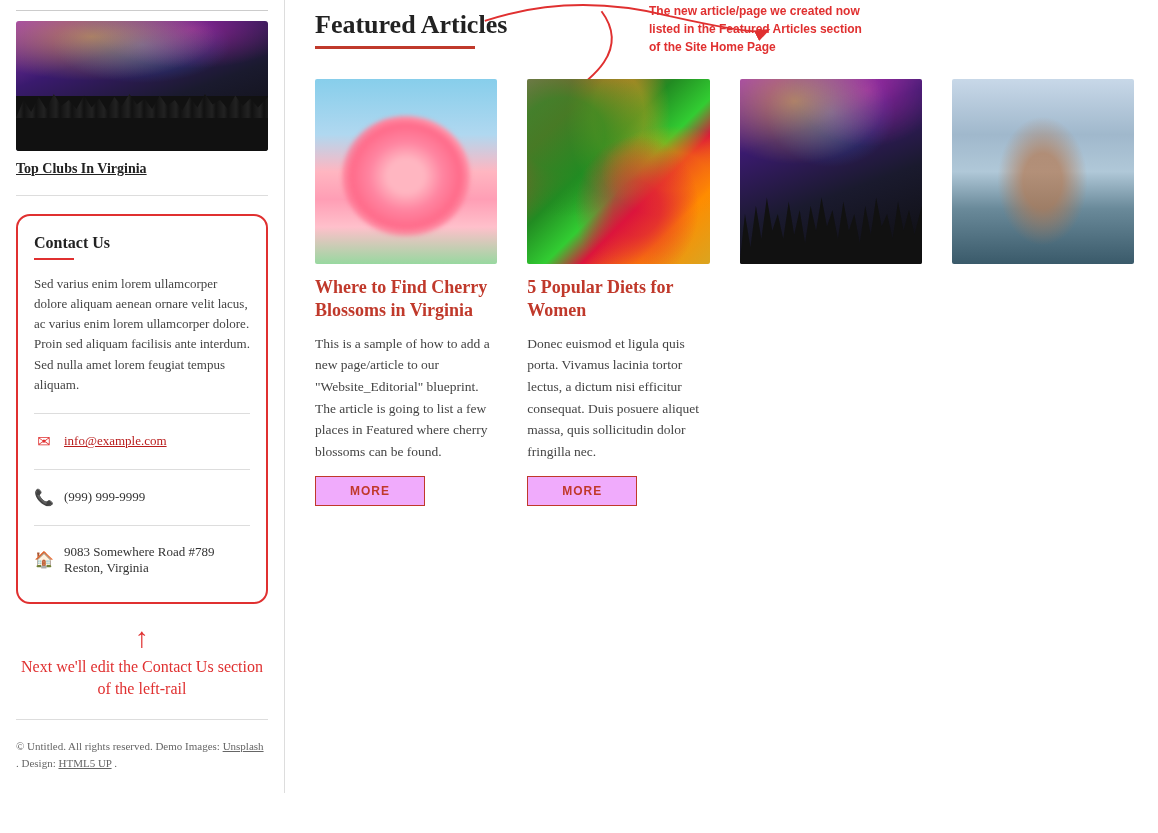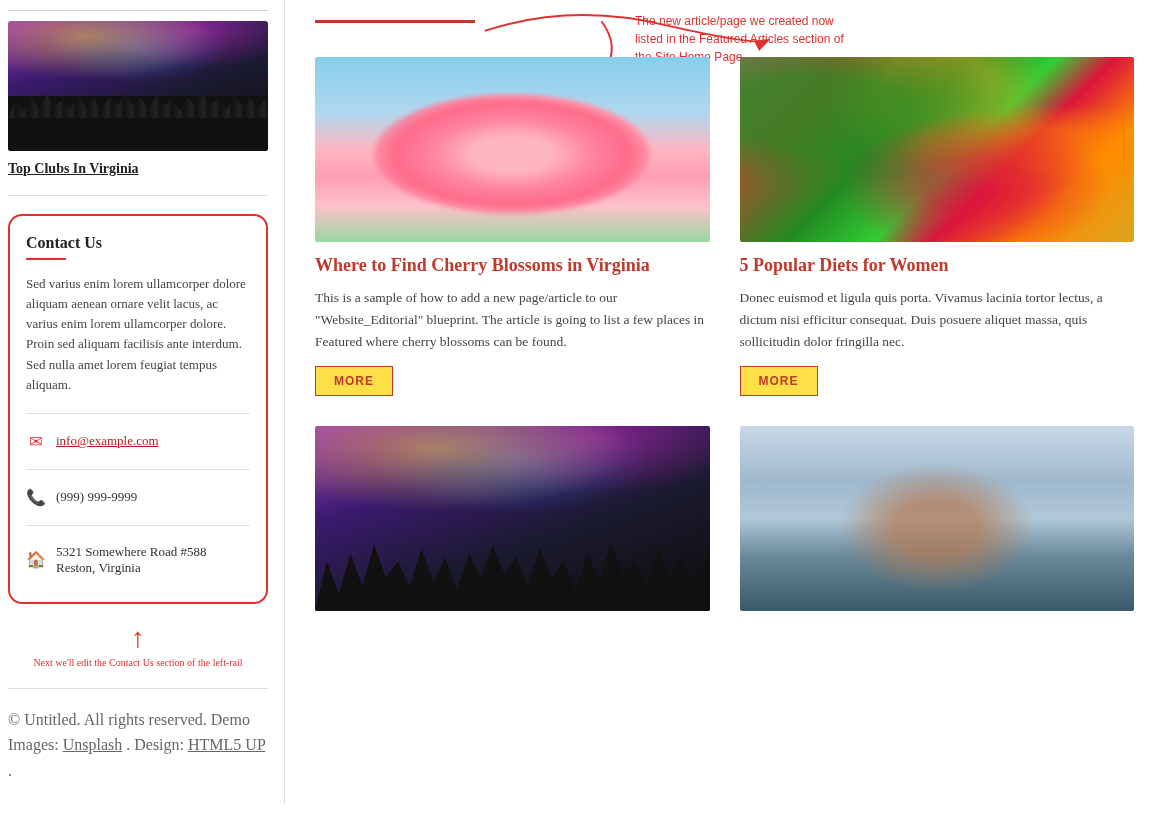--- a/index.html
+++ b/index.html
@@ -8,21 +8,21 @@
     .layout {
       display: flex;
       max-width: 1158px;
       margin: 0 auto;
     }
 
     
     .sidebar {
       width: 285px;
       min-width: 285px;
-      padding: 10px 16px 20px 8px;
+      padding: 10px 16px 20px 16px;
       border-right: 1px solid #ddd;
     }
 
     .sidebar-top-image {
       width: 100%;
       height: 130px;
       border-radius: 3px;
       overflow: hidden;
       margin-bottom: 10px;
     }
@@ -137,37 +137,37 @@
     }
 
     
     .annotation-area {
       position: relative;
       margin-top: 20px;
     }
 
     .annotation-text-bottom {
       color: #e03030;
-      font-size: 10px;
+      font-size: 16px;
       text-align: center;
       line-height: 1.4;
     }
 
     .arrow-up {
       display: block;
       text-align: center;
       font-size: 28px;
       color: #e03030;
       line-height: 1;
       margin-bottom: 4px;
     }
 
     
     .sidebar-footer {
-      font-size: 16px;
+      font-size: 11px;
       color: #666;
       line-height: 1.6;
     }
 
     .sidebar-footer a {
       color: #666;
       text-decoration: underline;
       cursor: pointer;
     }
 
@@ -202,21 +202,21 @@
       top: -10px;
       left: 160px;
       width: 360px;
       height: 110px;
       pointer-events: none;
     }
 
     
     .articles-grid {
       display: grid;
-      grid-template-columns: 1fr 1fr;
+      grid-template-columns: 1fr 1fr 1fr 1fr;
       gap: 30px 30px;
     }
 
     .article-card {
       display: flex;
       flex-direction: column;
     }
 
     .article-image {
       width: 100%;
@@ -323,28 +323,28 @@
       color: #444;
       line-height: 1.6;
       margin-bottom: 14px;
       flex: 1;
     }
 
     .more-btn {
       display: inline-block;
       border: 1.5px solid #c0392b;
       color: #c0392b;
-      padding: 7px 18px;
+      padding: 7px 34px;
       font-size: 12px;
       font-family: Arial, sans-serif;
       font-weight: 600;
       letter-spacing: 1px;
       text-transform: uppercase;
       cursor: pointer;
-      background: #fde047;
+      background: #f0abfc;
       text-decoration: none;
       align-self: flex-start;
     }
 
     
     .top-border {
       border-top: 1px solid #ccc;
       margin-bottom: 10px;
     }
   </style>
@@ -384,21 +384,21 @@
       <div class="contact-item">
         <span class="contact-icon">📞</span>
         <span>(999) 999-9999</span>
       </div>
 
       <hr class="contact-divider">
 
       <div class="contact-item">
         <span class="contact-icon">🏠</span>
         <span>
-          <span>5321 Somewhere Road #588</span><br>
+          <span>9083 Somewhere Road #789</span><br>
           <span>Reston, Virginia</span>
         </span>
       </div>
     </div>
 
     <div class="annotation-area">
       <div class="arrow-up">↑</div>
       <div class="annotation-text-bottom">Next we'll edit the Contact Us section of the left-rail</div>
     </div>
 
@@ -410,20 +410,21 @@
       <span>. Design:</span>
       <a>HTML5 UP</a>
       <span>.</span>
     </div>
   </aside>
 
   <main class="main-content">
 
     <div class="featured-header-area">
       <div style="position:relative; display:inline-block;">
+        <h2 class="featured-title">Featured Articles</h2>
         <div class="featured-underline"></div>
 
         
         <svg class="header-annotation-svg" viewBox="0 0 370 110" xmlns="http://www.w3.org/2000/svg">
 
           <path d="M 10 20 Q 100 -10 200 15 Q 290 35 300 30" stroke="#e03030" stroke-width="2" fill="none" marker-end="url(#arrowhead)"></path>
           <defs>
             <marker id="arrowhead" markerWidth="8" markerHeight="8" refX="6" refY="3" orient="auto">
               <path d="M0,0 L0,6 L8,3 z" fill="#e03030"></path>
             </marker>
@@ -431,21 +432,21 @@
 
           <path d="M 130 10 C 160 50, 120 80, 90 100" stroke="#e03030" stroke-width="2" fill="none" marker-end="url(#arrowhead2)"></path>
           <defs>
             <marker id="arrowhead2" markerWidth="8" markerHeight="8" refX="4" refY="3" orient="auto">
               <path d="M0,0 L0,6 L8,3 z" fill="#e03030"></path>
             </marker>
           </defs>
         </svg>
 
         
-        <div style="position:absolute; top: -8px; left: 320px; width: 220px;">
+        <div style="position:absolute; top: -8px; left: 334px; width: 220px; font-weight: bold;">
           <span style="color:#e03030; font-size: 12px; font-family: Arial, sans-serif; line-height:1.4;">The new article/page we created now listed in the Featured Articles section of the Site Home Page</span>
         </div>
       </div>
     </div>
 
     <div class="articles-grid">
 
       <div class="article-card">
         <div class="article-image">
           <div class="cherry-blossom-img"></div>

